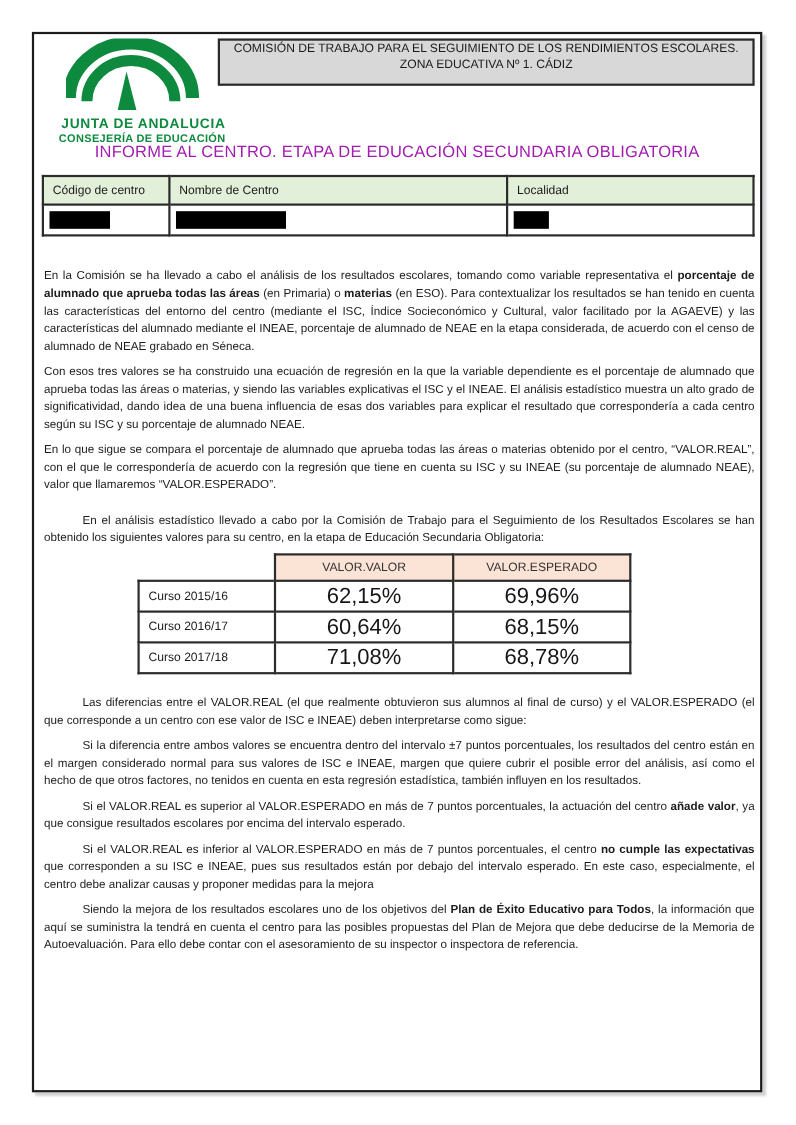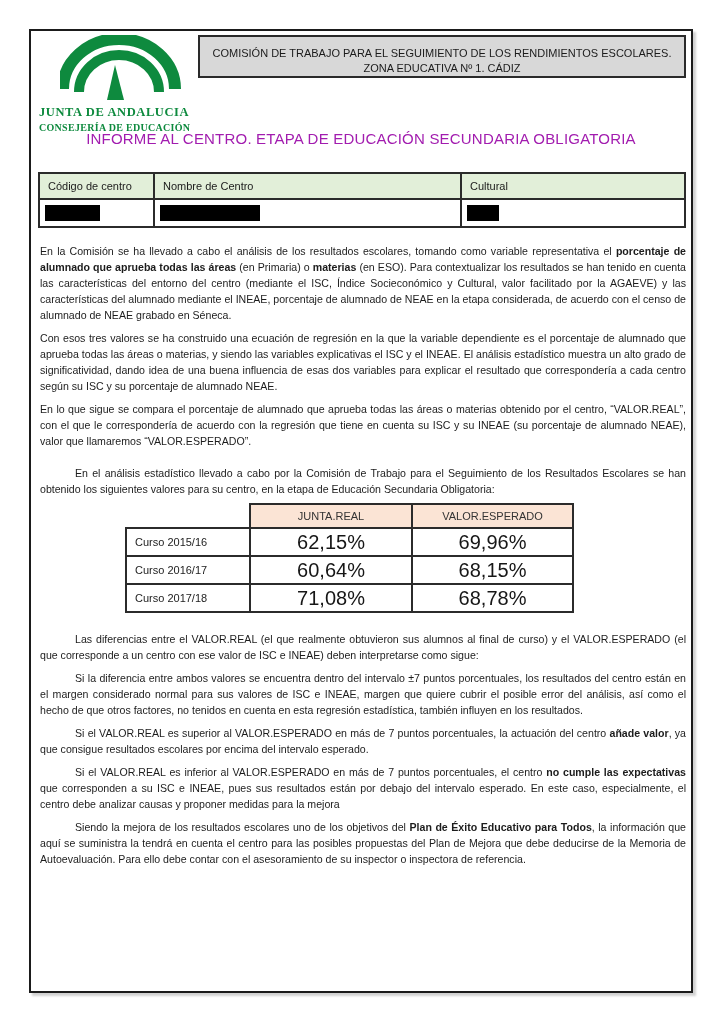--- a/index.html
+++ b/index.html
@@ -7,44 +7,44 @@
     width:724px;height:1023px;background:#ffffff;position:relative;
     font-family:"Liberation Sans", sans-serif;color:var(--text,#1d1d1d);
     -webkit-font-smoothing:antialiased;
   }
   .page{
     position:absolute;left:29px;top:29px;width:664px;height:964px;
     border:2px solid var(--border-dark,#1b1b1b);box-sizing:border-box;background:#fff;
     box-shadow:3px 3px 2px rgba(0,0,0,0.18);
   }
   
-  .logo{position:absolute;left:8px;top:4px;width:166px;text-align:left;font-family:Liberation Serif, serif;}
+  .logo{position:absolute;left:8px;top:4px;width:166px;text-align:right;}
   .logo svg{display:block;margin:0 auto;}
   .org-name{
     color:var(--brand-green,#0e8a3e);font-weight:700;font-size:12.5px;
     letter-spacing:.6px;margin-top:2px;white-space:nowrap;
   }
   .org-dept{
     color:var(--brand-green,#0e8a3e);font-weight:700;font-size:10px;
     letter-spacing:.3px;margin-top:2px;white-space:nowrap;
   }
   
   .header-box{
     position:absolute;left:167px;top:4px;width:488px;height:43px;
     background:var(--header-box-bg,#d8d8d8);border:2px solid #2a2a2a;box-sizing:border-box;
-    display:flex;flex-direction:column;justify-content:flex-end;text-align:center;
+    display:flex;flex-direction:column;justify-content:flex-start;text-align:center;
     font-size:11px;line-height:15px;color:#1b1b1b;
   }
   .doc-title{
     position:absolute;top:99px;left:0;right:0;text-align:center;
     font-size:15px;color:#a21caf;letter-spacing:.2px;
   }
   
   .center-table{
-    position:absolute;top:141px;left:7px;width:646px;border-collapse:collapse;table-layout:fixed;
+    position:absolute;top:128px;left:7px;width:646px;border-collapse:collapse;table-layout:fixed;
   }
   .center-table th{
     background:var(--table1-header-bg,#e2efd9);border:2px solid #2b2b2b;
     font-size:11px;font-weight:400;text-align:left;padding:4px 8px;height:16px;color:#1b1b1b;
   }
   .center-table td{border:2px solid #2b2b2b;height:20px;padding:3px 5px;vertical-align:middle;}
   .redact{background:#000;height:16px;}
   .rw1{width:55px;} .rw2{width:100px;} .rw3{width:32px;}
   
   .content{position:absolute;top:212px;left:9px;width:646px;}
@@ -97,21 +97,21 @@
   <table class="center-table">
     <colgroup>
         <col style="width:115px">
         <col style="width:307px">
         <col style="width:224px">
       </colgroup>
     <tbody>
         <tr>
       <th>Código de centro</th>
       <th>Nombre de Centro</th>
-      <th>Cultural</th>
+      <th>Localidad</th>
     </tr>
     <tr>
       <td>
             <div class="redact rw1"></div>
           </td>
       <td>
             <div class="redact rw2"></div>
           </td>
       <td>
             <div class="redact rw3"></div>
@@ -124,21 +124,21 @@
     <p><span>En la Comisión se ha llevado a cabo el análisis de los resultados escolares, tomando como variable representativa el </span><b>porcentaje de alumnado que aprueba todas las áreas</b><span> (en Primaria) o </span><b>materias</b><span> (en ESO). Para contextualizar los resultados se han tenido en cuenta las características del entorno del centro (mediante el ISC, Índice Socieconómico y Cultural, valor facilitado por la AGAEVE) y las características del alumnado mediante el INEAE, porcentaje de alumnado de NEAE en la etapa considerada, de acuerdo con el censo de alumnado de NEAE grabado en Séneca.</span></p>
     <p><span>Con esos tres valores se ha construido una ecuación de regresión en la que la variable dependiente es el porcentaje de alumnado que aprueba todas las áreas o materias, y siendo las variables explicativas el ISC y el INEAE. El análisis estadístico muestra un alto grado de significatividad, dando idea de una buena influencia de esas dos variables para explicar el resultado que correspondería a cada centro según su ISC y su porcentaje de alumnado NEAE.</span></p>
     <p><span>En lo que sigue se compara el porcentaje de alumnado que aprueba todas las áreas o materias obtenido por el centro, “VALOR.REAL”, con el que le correspondería de acuerdo con la regresión que tiene en cuenta su ISC y su INEAE (su porcentaje de alumnado NEAE), valor que llamaremos “VALOR.ESPERADO”.</span></p>
     <p class="ind sp-before"><span>En el análisis estadístico llevado a cabo por la Comisión de Trabajo para el Seguimiento de los Resultados Escolares se han obtenido los siguientes valores para su centro, en la etapa de Educación Secundaria Obligatoria:</span></p>
 
     <div class="results-wrap">
       <table class="results-table">
         <tbody>
             <tr>
           <th class="corner c-label"></th>
-          <th class="rt-head c-val">JUNTA.REAL</th>
+          <th class="rt-head c-val">VALOR.VALOR</th>
           <th class="rt-head c-val2">VALOR.ESPERADO</th>
         </tr>
         <tr>
           <td class="rt-label c-label">Curso 2015/16</td>
           <td class="rt-val c-val">62,15%</td>
           <td class="rt-val c-val2">69,96%</td>
         </tr>
         <tr>
           <td class="rt-label c-label">Curso 2016/17</td>
           <td class="rt-val c-val">60,64%</td>

